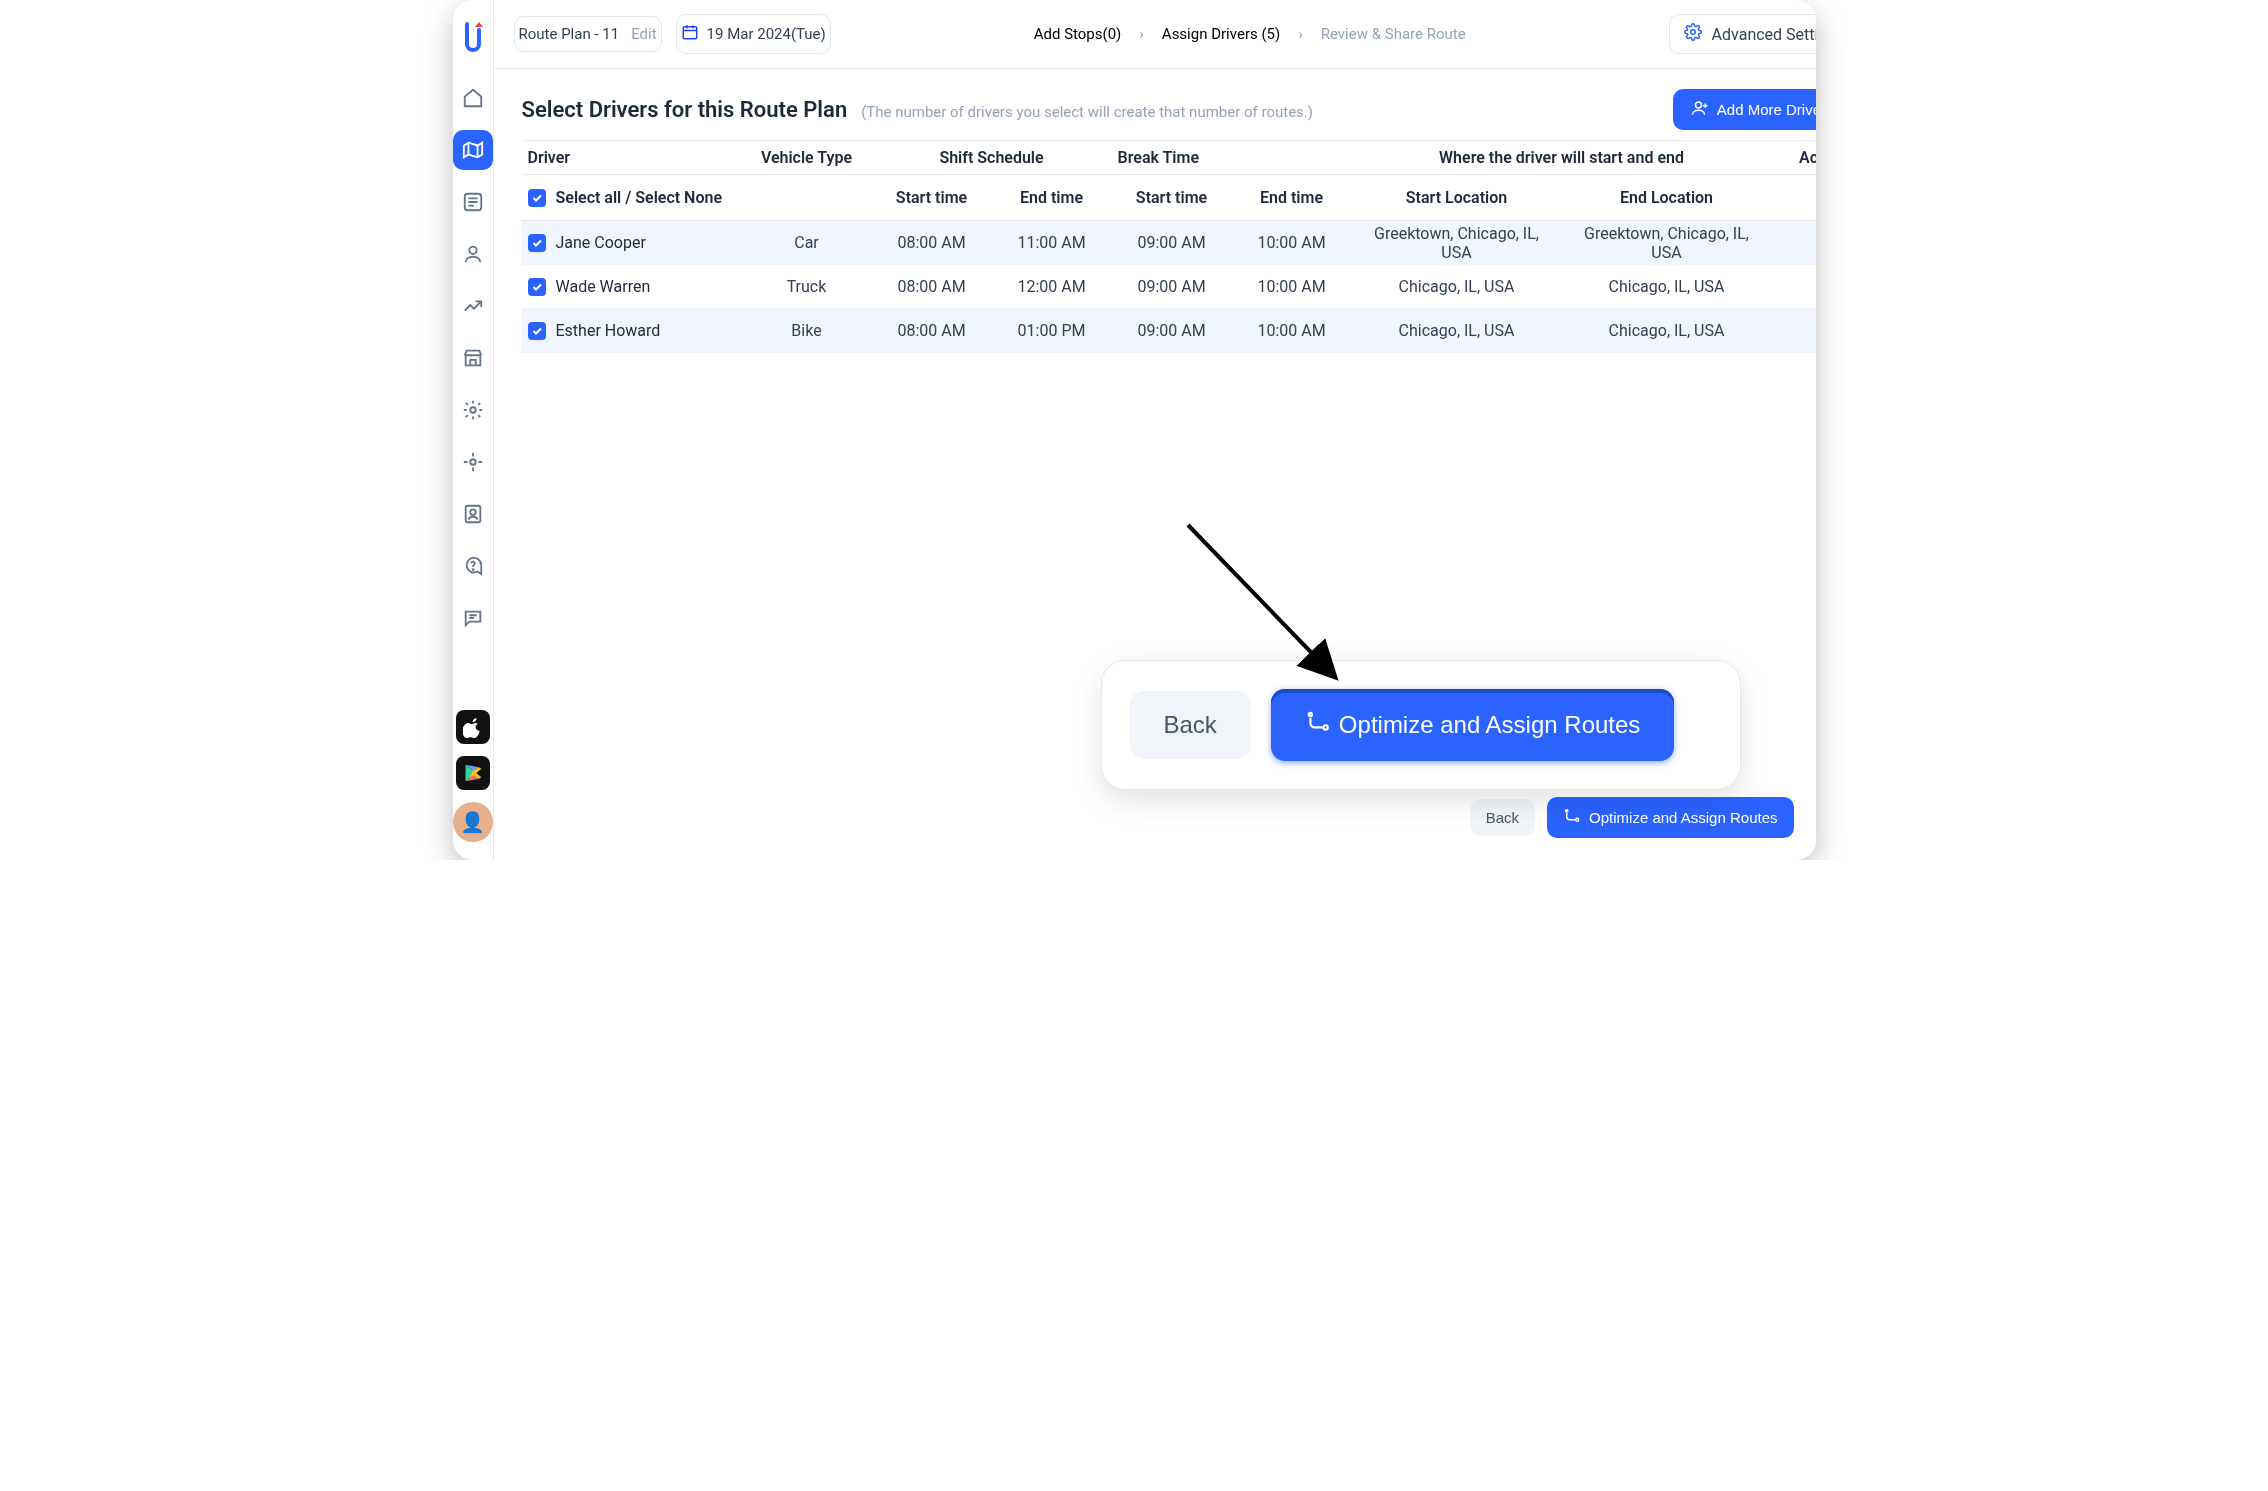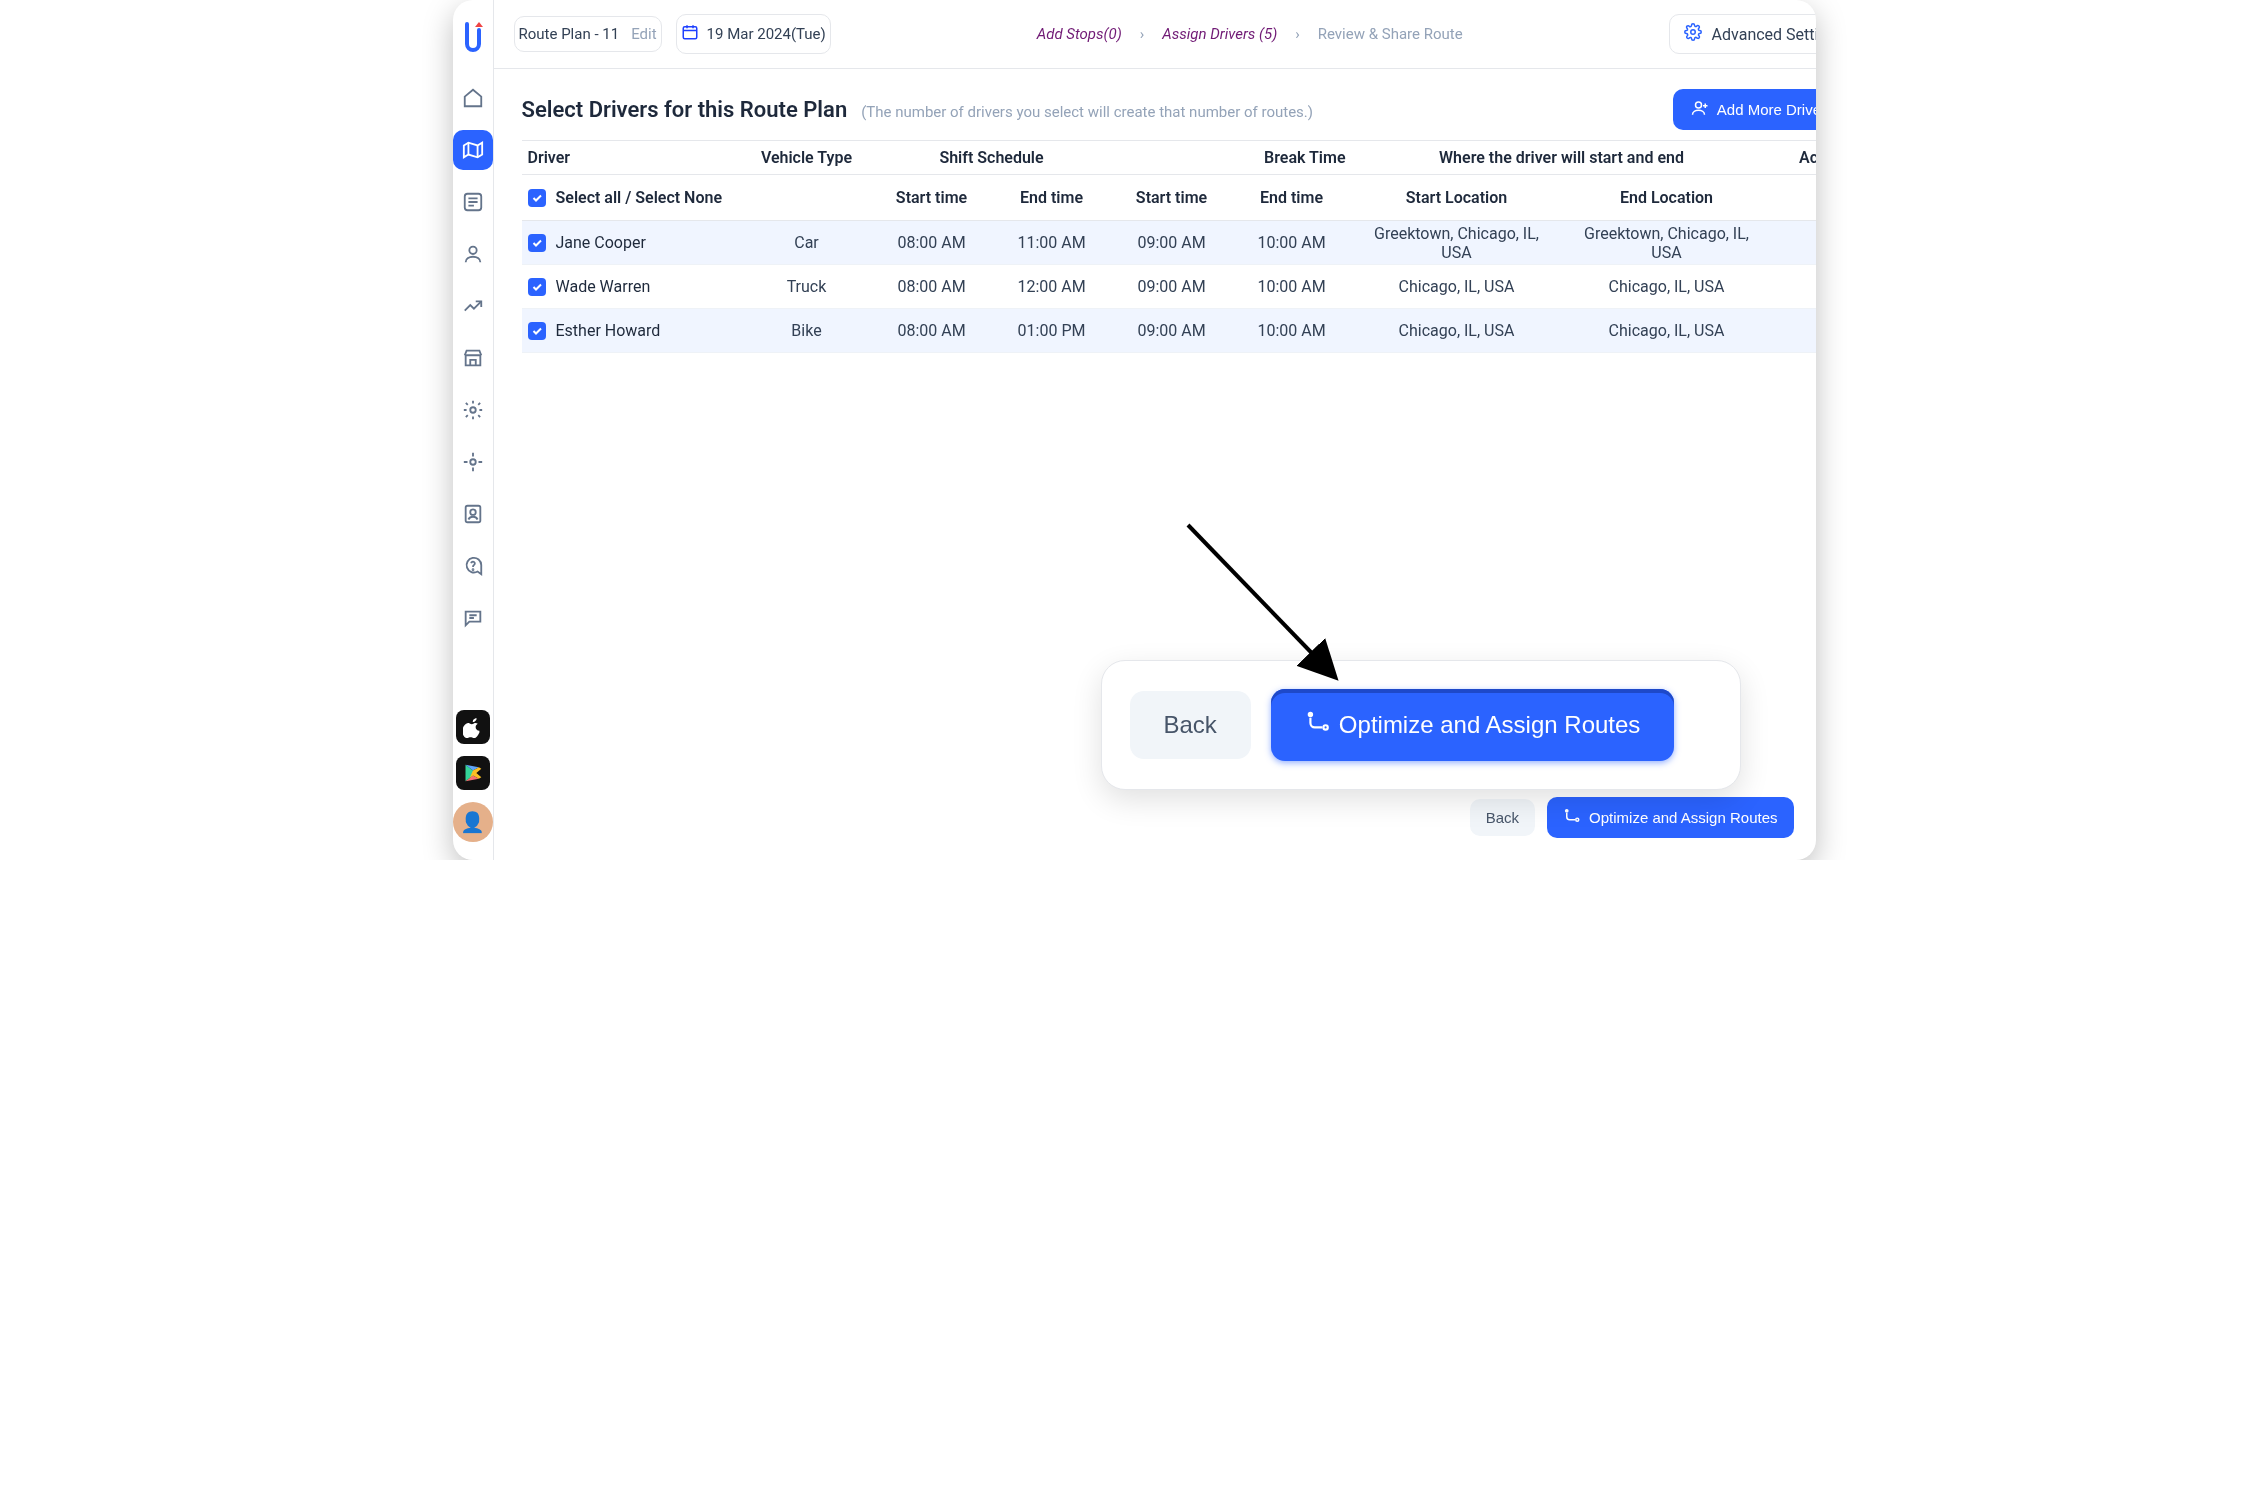--- a/index.html
+++ b/index.html
@@ -81,21 +81,21 @@
     background: #fff;
   }
   .chip .edit { color: #94a3b8; margin-left: 4px; }
   .cal-ico { color: #1e40ff; }
   .breadcrumbs {
     flex: 1;
     display:flex; align-items:center; justify-content:center;
     gap: 18px;
     font-size: 15px;
   }
-  .bc-link { color: #701a75; font-style: italic; }
+  .bc-link { color: #000000; }
   .bc-muted { color: #94a3b8; }
   .bc-sep { color: #94a3b8; }
   .adv {
     border: 1px solid #e5e7eb;
     border-radius: 10px;
     padding: 8px 14px;
     display:flex; gap:10px; align-items:center;
     color:#334155;
   }
   .adv .gear { color:#2b63ff; }
@@ -121,21 +121,21 @@
     align-items:center;
   }
   .thead {
     border-top:1px solid #e5e7eb; border-bottom:1px solid #e5e7eb;
     font-weight:600; color:#1e293b; height:35px;
   }
   .thead div, .tsubhead div, .trow div { padding: 0 6px; }
   .thead .d1{grid-column:1;}
   .thead .d2{grid-column:2; text-align:center;}
   .thead .d3{grid-column:3 / span 2; text-align:center;}
-  .thead .d4{grid-column:5 / span 2; text-align:right;}
+  .thead .d4{grid-column:5 / span 2; text-align:left;}
   .thead .d5{grid-column:7 / span 2; text-align:center;}
   .thead .d6{grid-column:9; text-align:right;}
   .tsubhead { height:46px; font-weight:600; border-bottom:1px solid #e5e7eb;}
   .tsubhead .c1 { display:flex; align-items:center; gap:10px; }
   .tsubhead .c2{}
   .tsubhead .c3,.tsubhead .c4,.tsubhead .c5,.tsubhead .c6,.tsubhead .c7,.tsubhead .c8{text-align:center;}
   .trow { height:44px; border-bottom:1px solid #eef2f7; }
   .trow.sel { background: #f0f5ff; }
   .trow .c1 { display:flex; align-items:center; gap:10px; }
   .trow .c2,.trow .c3,.trow .c4,.trow .c5,.trow .c6,.trow .c7,.trow .c8{ text-align:center; color:#334155;}

